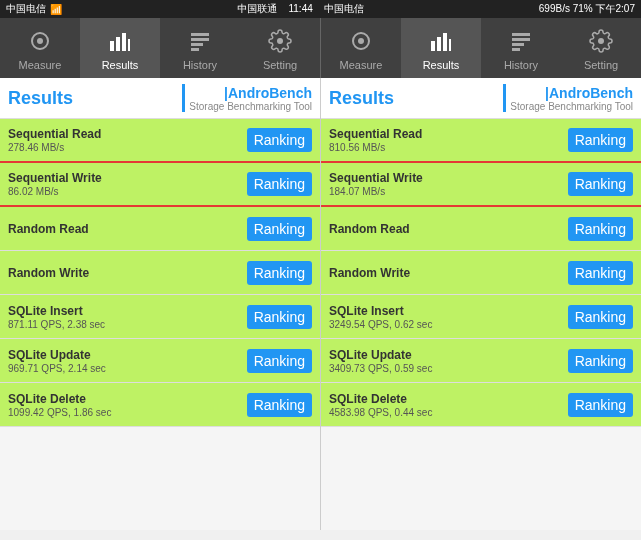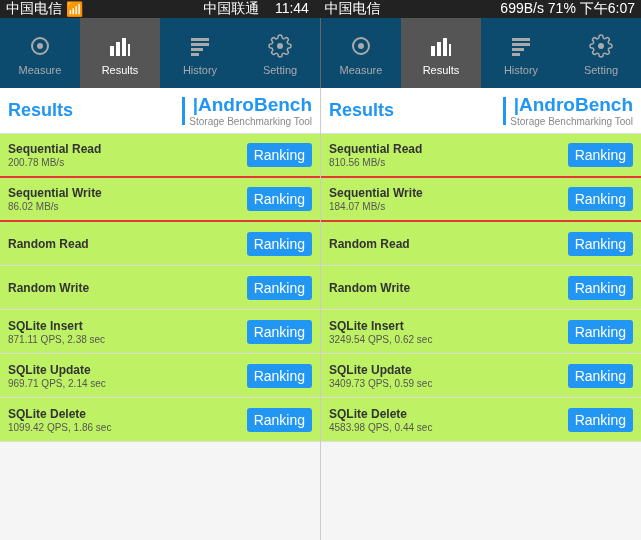--- a/index.html
+++ b/index.html
@@ -9,34 +9,34 @@
       font-family: Arial, sans-serif;
       background: #f0f0f0;
       overflow: hidden;
       position: relative;
     }
 
     
     .status-bar {
       background: #222;
       color: #fff;
-      font-size: 14px;
+      font-size: 10px;
       padding: 2px 6px;
       display: flex;
       justify-content: space-between;
       align-items: center;
       height: 18px;
     }
     .status-left, .status-right { display: flex; gap: 4px; align-items: center; }
 
     
     .nav-bar {
       display: flex;
-      background: #0c4a6e;
-      height: 70px;
+      background: #404040;
+      height: 60px;
     }
     .nav-panel {
       display: flex;
       flex: 1;
     }
     .nav-divider {
       width: 1px;
       background: #666;
     }
     .nav-item {
@@ -97,21 +97,21 @@
     .results-title {
       font-size: 18px;
       font-weight: bold;
       color: #2196f3;
     }
     .androbench-logo {
       margin-left: auto;
       text-align: right;
     }
     .androbench-logo .ab-main {
-      font-size: 19px;
+      font-size: 14px;
       font-weight: bold;
       color: #333;
     }
     .androbench-logo .ab-main span {
       color: #2196f3;
     }
     .androbench-logo .ab-sub {
       font-size: 10px;
       color: #888;
     }
@@ -171,21 +171,21 @@
     <span>📶</span>
   </div>
   <div>
     <span>中国联通</span>
     &nbsp;&nbsp;
     <span>11:44</span>
     &nbsp;&nbsp;
     <span>中国电信</span>
   </div>
   <div class="status-right">
-    <span>699B/s  71%  下午6:07</span>
+    <span>699B/s  71%  下午2:07</span>
   </div>
 </div>
 
 <div class="nav-bar">
 
   <div class="nav-panel">
     <div class="nav-item">
       <div class="nav-icon">
         <svg width="24" height="24" viewBox="0 0 24 24">
             <circle cx="12" cy="12" r="8" stroke="currentColor" stroke-width="2" fill="none"></circle>
@@ -282,21 +282,21 @@
         <div class="androbench-logo">
           <div class="ab-main"><span>|</span><span>AndroBench</span></div>
           <div class="ab-sub">Storage Benchmarking Tool</div>
         </div>
       </div>
     </div>
 
     <div class="bench-row highlighted">
       <div class="bench-row-info">
         <span class="bench-name">Sequential Read</span>
-        <span class="bench-value">200.78 MB/s</span>
+        <span class="bench-value">278.46 MB/s</span>
       </div>
       <button class="ranking-btn">Ranking</button>
     </div>
     <div class="bench-row highlighted">
       <div class="bench-row-info">
         <span class="bench-name">Sequential Write</span>
         <span class="bench-value">86.02 MB/s</span>
       </div>
       <button class="ranking-btn">Ranking</button>
     </div>

